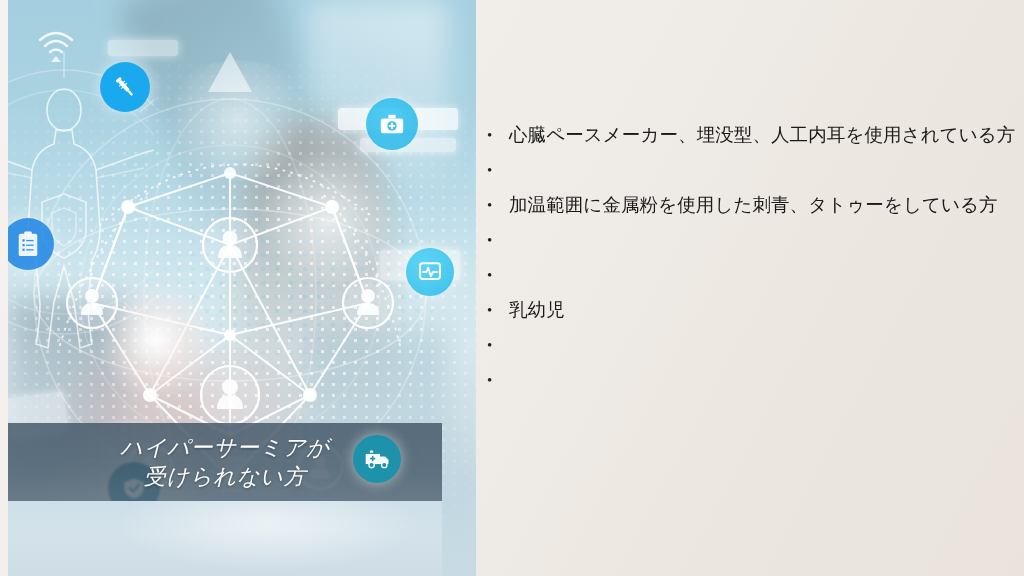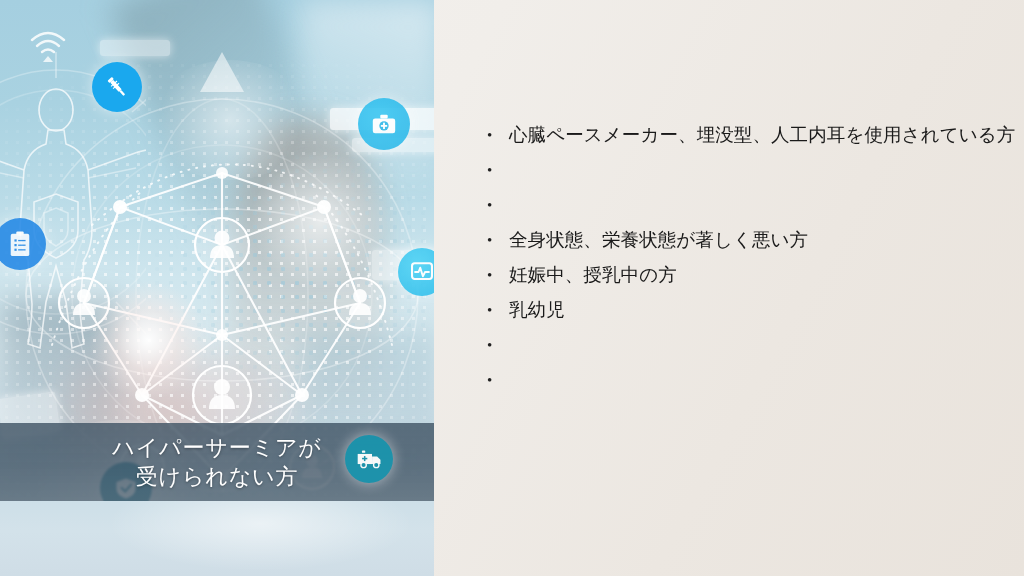--- a/index.html
+++ b/index.html
@@ -18,26 +18,27 @@
     position: relative;
     width: 1024px;
     height: 576px;
     background: linear-gradient(118deg, #f5f2ef 0%, #f1eeea 38%, #ece7e1 72%, #e9e3dc 100%);
     overflow: hidden;
   }
 
   
   .photo {
     position: absolute;
-    left: 0;
+    left: 8px;
     top: 0;
-    width: 434px;
+    width: 468px;
     height: 576px;
     overflow: hidden;
     background: #a8d3e2;
+    font-style: italic;
   }
   
   .photo-base {
     position: absolute;
     inset: 0;
     background:
       linear-gradient(180deg,
         #a5cfe0 0%,
         #a9d2e1 18%,
         #b9dbe7 34%,
@@ -442,28 +443,27 @@
     <ul class="bullets">
       <li class="bullet">
         <span class="dot">•</span>
         <span>心臓ペースメーカー、埋没型、人工内耳を使用されている方</span>
       </li>
       <li class="bullet">
         <span class="dot">•</span>
       </li>
       <li class="bullet">
         <span class="dot">•</span>
-      </li>
-      <li class="bullet">
-        <span class="dot">•</span>
-        <span>全身状態、栄養状態が著しく悪い方</span>
-      </li>
-      <li class="bullet">
-        <span class="dot">•</span>
-        <span>妊娠中、授乳中の方</span>
+        <span>加温範囲に金属粉を使用した刺青、タトゥーをしている方</span>
+      </li>
+      <li class="bullet">
+        <span class="dot">•</span>
+      </li>
+      <li class="bullet">
+        <span class="dot">•</span>
       </li>
       <li class="bullet">
         <span class="dot">•</span>
         <span>乳幼児</span>
       </li>
       <li class="bullet">
         <span class="dot">•</span>
       </li>
       <li class="bullet">
         <span class="dot">•</span>

